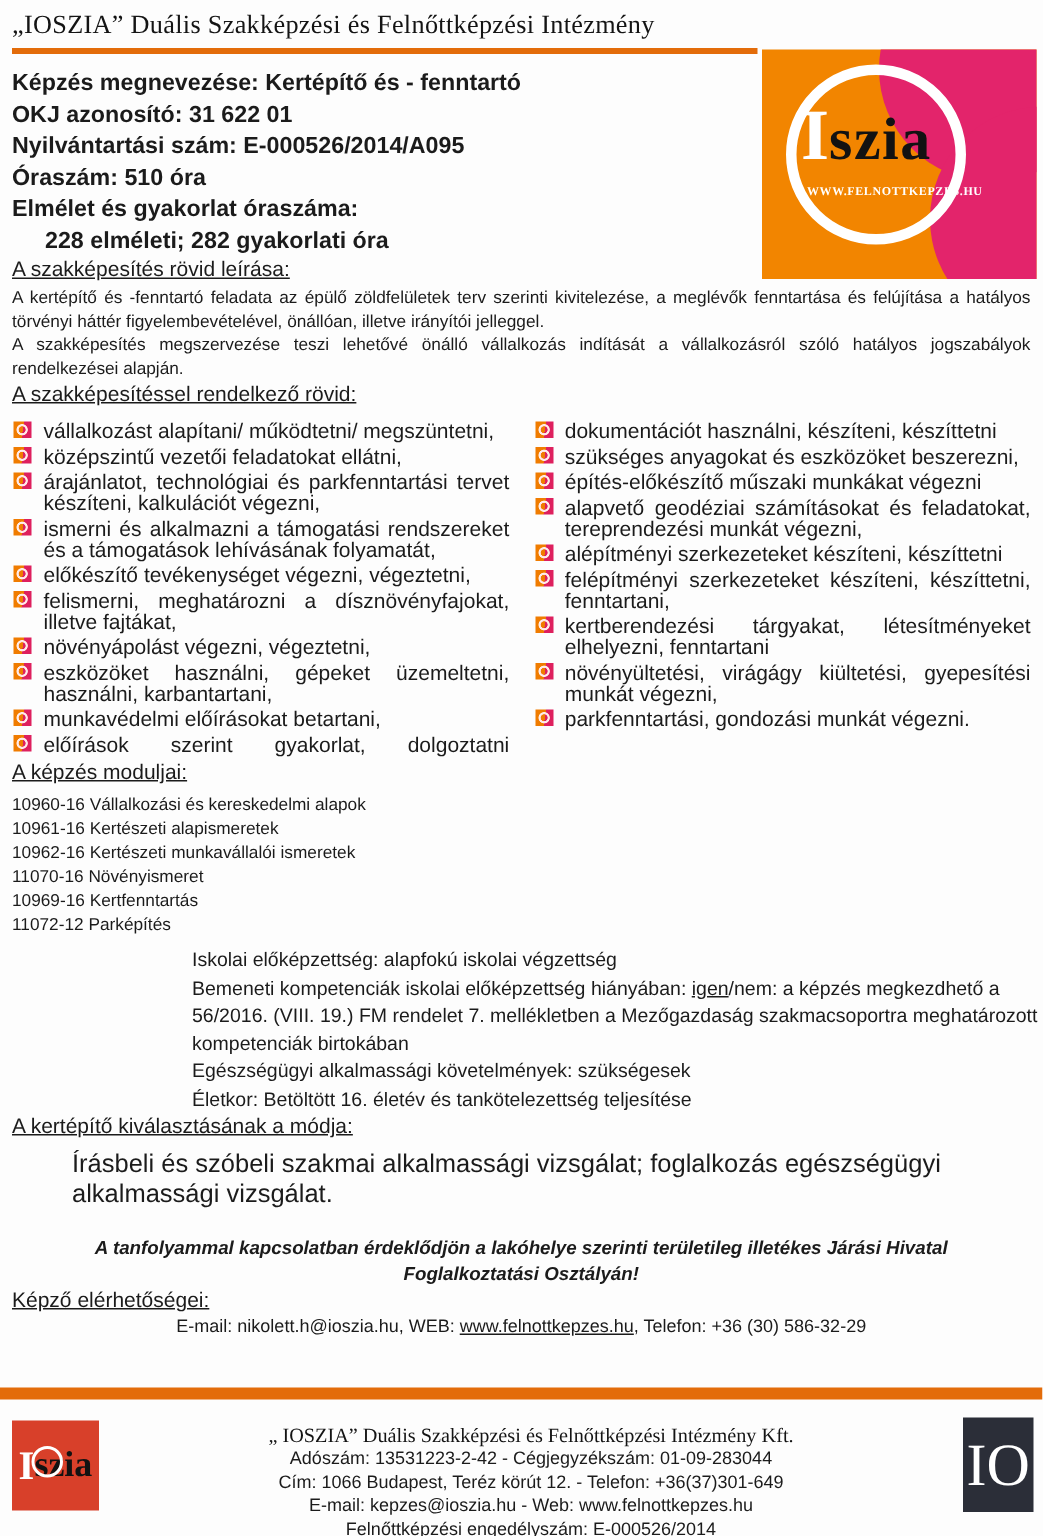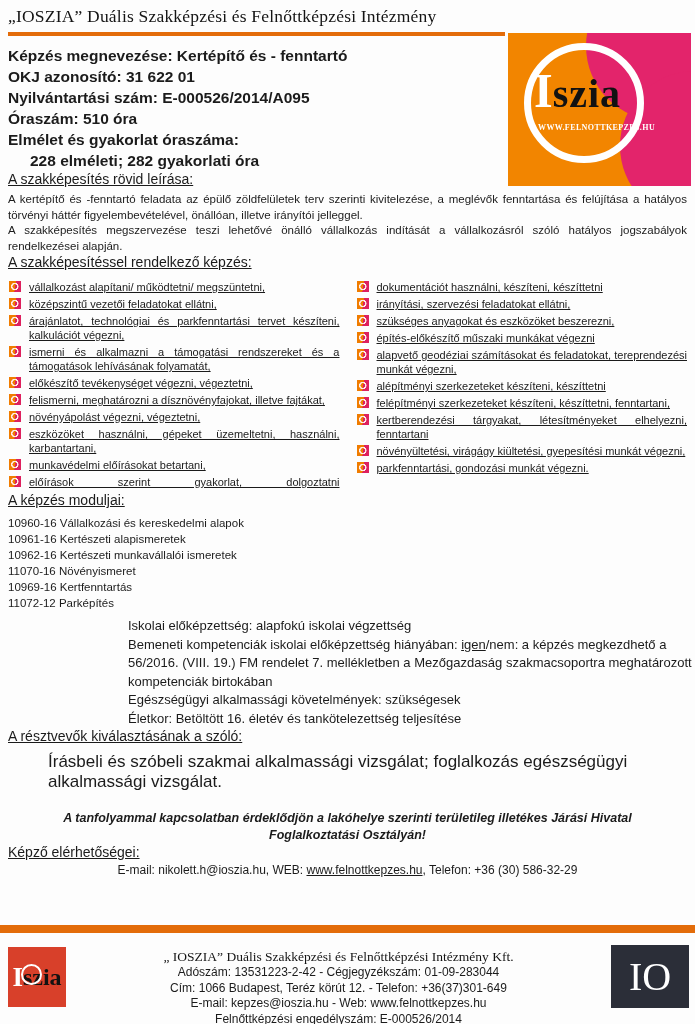--- a/index.html
+++ b/index.html
@@ -84,24 +84,23 @@
     font-size:11.5px; line-height:15.5px;
     text-align:justify;
   }
 
   .cols { display:flex; gap:16px; margin-top:10px; }
   .col { width:332px; }
   ul.blist { list-style:none; margin:0; padding:0; }
   ul.blist li {
     position:relative;
     padding-left:21px;
-    font-size:11px; line-height:14px;
+    font-size:14px; line-height:14px;
     margin-bottom:3px;
     text-align:justify;
-    text-decoration:underline;
   }
   ul.blist li.stretch { text-align-last: justify; }
   .bullet-icon {
     position:absolute; left:1px; top:1px;
     width:12px; height:11px;
     background:
       radial-gradient(circle at 48% 50%, rgba(255,255,255,0) 2.1px, #ffe2e2 2.5px, #fff2ef 3.5px, rgba(255,255,255,0) 4px),
       linear-gradient(100deg, #F07C00 52%, #DE205E 52%);
   }
 
@@ -138,21 +137,21 @@
     width:21px; height:21px; border-radius:50%;
     border:2.5px solid #fff;
   }
   .footer-center { flex:1; text-align:center; padding-top:1px; }
   .footer-company {
     font-family:"Liberation Serif", serif;
     font-size:13.5px; line-height:17px; color:#141414;
   }
   .footer-line { font-size:12px; line-height:15.5px; }
   .footer-logo-right {
-    flex:none; width:78px; height:63px; margin-top:-2px;
+    flex:none; width:47px; height:63px; margin-top:-2px;
     background:#2B2E38; color:#fff;
     font-family:"Liberation Serif", serif;
     font-size:40px;
     display:flex; align-items:center; justify-content:center;
   }
 </style>
 </head>
 <body>
 
 <div class="content">
@@ -177,41 +176,40 @@
       <span class="logo-i">I</span>
         <span class="logo-szia">szia</span>
     </div>
     <div class="logo-url">WWW.FELNOTTKEPZES.HU</div>
   </div>
 
   <h2 class="sec mt1">A szakképesítés rövid leírása:</h2>
   <p class="para">A kertépítő és -fenntartó feladata az épülő zöldfelületek terv szerinti kivitelezése, a meglévők fenntartása és felújítása a hatályos törvényi háttér figyelembevételével, önállóan, illetve irányítói jelleggel.</p>
   <p class="para" style="margin-top:0;">A szakképesítés megszervezése teszi lehetővé önálló vállalkozás indítását a vállalkozásról szóló hatályos jogszabályok rendelkezései alapján.</p>
 
-  <h2 class="sec mt1">A szakképesítéssel rendelkező képzés:</h2>
+  <h2 class="sec mt1">A szakképesítéssel rendelkező rövid:</h2>
 
   <div class="cols">
     <div class="col">
       <ul class="blist">
         <li><span class="bullet-icon"></span><span>vállalkozást alapítani/ működtetni/ megszüntetni,</span></li>
         <li><span class="bullet-icon"></span><span>középszintű vezetői feladatokat ellátni,</span></li>
         <li><span class="bullet-icon"></span><span>árajánlatot, technológiai és parkfenntartási tervet készíteni, kalkulációt végezni,</span></li>
         <li><span class="bullet-icon"></span><span>ismerni és alkalmazni a támogatási rendszereket és a támogatások lehívásának folyamatát,</span></li>
         <li><span class="bullet-icon"></span><span>előkészítő tevékenységet végezni, végeztetni,</span></li>
         <li><span class="bullet-icon"></span><span>felismerni, meghatározni a dísznövényfajokat, illetve fajtákat,</span></li>
         <li><span class="bullet-icon"></span><span>növényápolást végezni, végeztetni,</span></li>
         <li><span class="bullet-icon"></span><span>eszközöket használni, gépeket üzemeltetni, használni, karbantartani,</span></li>
         <li><span class="bullet-icon"></span><span>munkavédelmi előírásokat betartani,</span></li>
         <li class="stretch"><span class="bullet-icon"></span><span>előírások szerint gyakorlat, dolgoztatni</span></li>
       </ul>
     </div>
     <div class="col">
       <ul class="blist">
         <li><span class="bullet-icon"></span><span>dokumentációt használni, készíteni, készíttetni</span></li>
-        <li><span class="bullet-icon"></span><span>irányítási, szervezési feladatokat ellátni,</span></li>
         <li><span class="bullet-icon"></span><span>szükséges anyagokat és eszközöket beszerezni,</span></li>
         <li><span class="bullet-icon"></span><span>építés-előkészítő műszaki munkákat végezni</span></li>
         <li><span class="bullet-icon"></span><span>alapvető geodéziai számításokat és feladatokat, tereprendezési munkát végezni,</span></li>
         <li><span class="bullet-icon"></span><span>alépítményi szerkezeteket készíteni, készíttetni</span></li>
         <li><span class="bullet-icon"></span><span>felépítményi szerkezeteket készíteni, készíttetni, fenntartani,</span></li>
         <li><span class="bullet-icon"></span><span>kertberendezési tárgyakat, létesítményeket elhelyezni, fenntartani</span></li>
         <li><span class="bullet-icon"></span><span>növényültetési, virágágy kiültetési, gyepesítési munkát végezni,</span></li>
         <li><span class="bullet-icon"></span><span>parkfenntartási, gondozási munkát végezni.</span></li>
       </ul>
     </div>
@@ -227,21 +225,21 @@
     <div>11072-12 Parképítés</div>
   </div>
 
   <div class="entry-lines">
     <div>Iskolai előképzettség: alapfokú iskolai végzettség</div>
     <div><span>Bemeneti kompetenciák iskolai előképzettség hiányában: </span><span class="u">igen</span><span>/nem: a képzés megkezdhető a 56/2016. (VIII. 19.)  FM rendelet 7. mellékletben a Mezőgazdaság szakmacsoportra meghatározott kompetenciák birtokában</span></div>
     <div>Egészségügyi alkalmassági követelmények: szükségesek</div>
     <div>Életkor: Betöltött 16. életév és tankötelezettség teljesítése</div>
   </div>
 
-  <h2 class="sec mt1">A résztvevők kiválasztásának a szóló:</h2>
+  <h2 class="sec mt1">A kertépítő kiválasztásának a módja:</h2>
   <div class="selection-line">Írásbeli és szóbeli szakmai alkalmassági vizsgálat; foglalkozás egészségügyi alkalmassági vizsgálat.</div>
 
   <div class="notice">A tanfolyammal kapcsolatban érdeklődjön a lakóhelye szerinti területileg illetékes Járási Hivatal Foglalkoztatási Osztályán!</div>
 
   <h2 class="sec mt1">Képző elérhetőségei:</h2>
   <div class="contact-line"><span>E-mail: nikolett.h@ioszia.hu, WEB: </span><span class="u">www.felnottkepzes.hu</span><span>, Telefon: +36 (30) 586-32-29</span></div>
 
 </div>
 
 <div class="footer">

